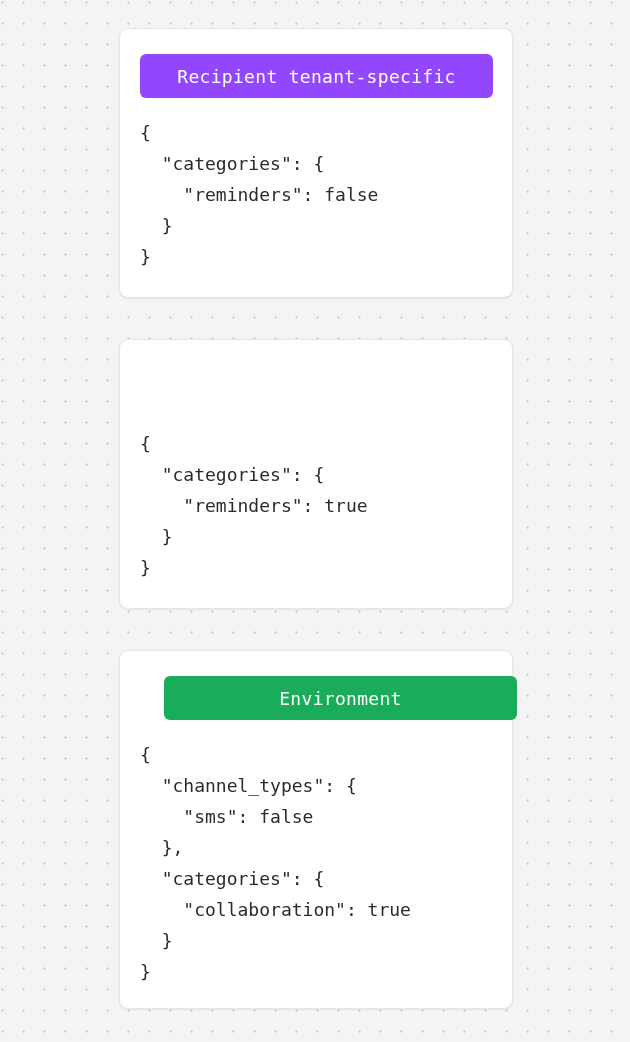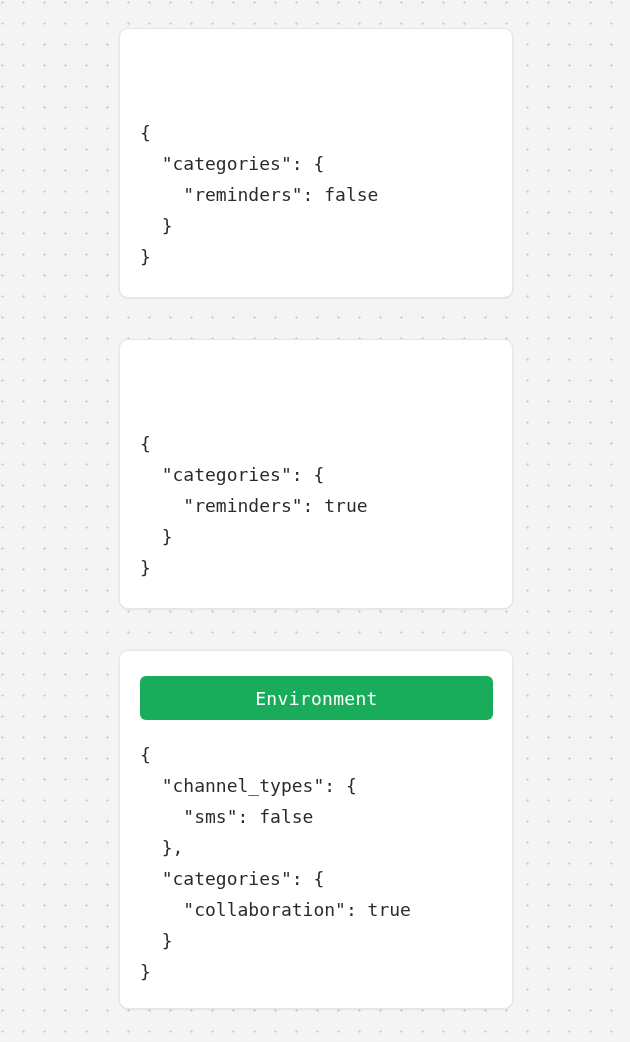--- a/index.html
+++ b/index.html
@@ -48,41 +48,42 @@
     align-items: center;
     justify-content: center;
     color: #ffffff;
     font-family: "DejaVu Sans Mono", monospace;
     font-size: 18px;
     letter-spacing: 0.3px;
     box-sizing: border-box;
   }
   .badge-purple { background: #9347fd; }
   .badge-blue   { background: #1593fc; }
-  .badge-green  { background: #18ac5b; }
+  .badge-green  { background: #18ac5b; margin-left: 24px; }
 
   .code {
     position: absolute;
     left: 20px;
     top: 88px;
     right: 14px;
     font-family: "DejaVu Sans Mono", monospace;
     font-size: 18px;
     line-height: 31px;
     color: #2b2b2b;
     white-space: pre;
     margin: 0;
   }
 </style>
 </head>
 <body>
 
 <div class="board">
 
   <div class="card card-1">
+    <div class="badge badge-purple">Recipient tenant-specific</div>
     <pre class="code">{
   "categories": {
     "reminders": false
   }
 }</pre>
   </div>
 
   <div class="card card-2">
     <pre class="code">{
   "categories": {

